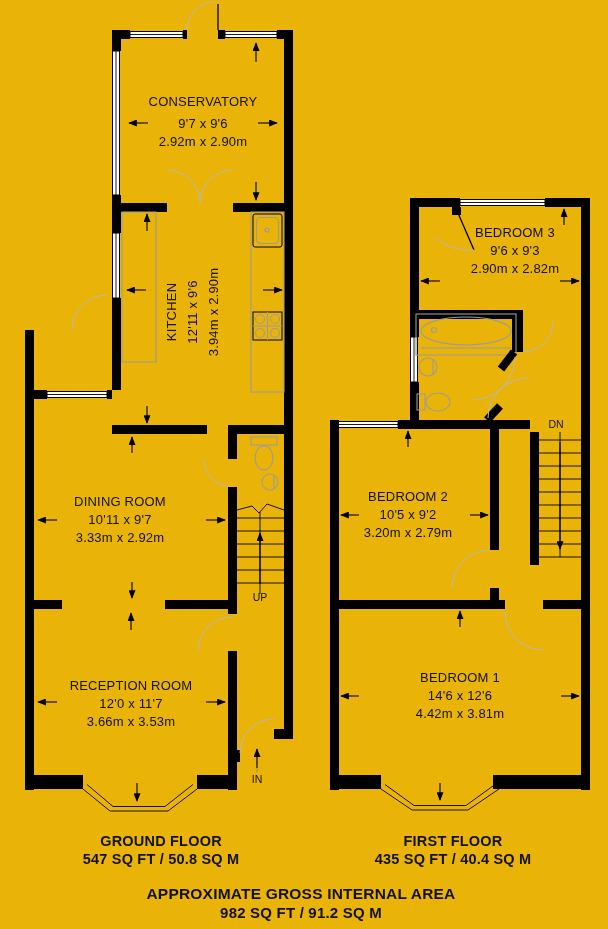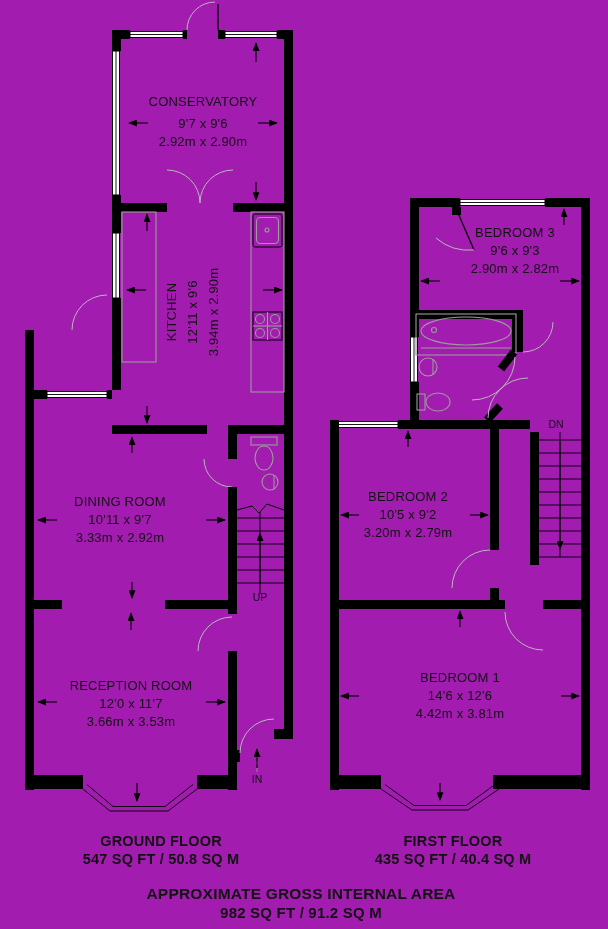--- a/index.html
+++ b/index.html
@@ -1,16 +1,16 @@
 <!DOCTYPE html>
 <html><head>
 <meta charset="utf-8">
 <style>
   html,body{margin:0;padding:0;background:#fff;}
-  #stage{position:relative;width:608px;height:929px;background:#a21caf;overflow:hidden;}
+  #stage{position:relative;width:608px;height:929px;background:#eab308;overflow:hidden;}
   svg{display:block;}
   .wall{fill:#000;stroke:none;}
   .win{fill:#fff;stroke:#000;stroke-width:1;}
   .ln{stroke:#000;stroke-width:1;fill:none;}
   .thin{stroke:#000;stroke-width:0.9;fill:none;}
   .fx{stroke:#9b9b9b;stroke-width:1.1;fill:none;}
   .door{stroke:#b8b8b8;stroke-width:1;fill:none;}
   .leaf{stroke:#000;stroke-width:1.3;fill:none;}
   .dim{stroke:#000;stroke-width:1.1;fill:none;}
   .jamb{stroke:#000;stroke-width:8;fill:none;}

